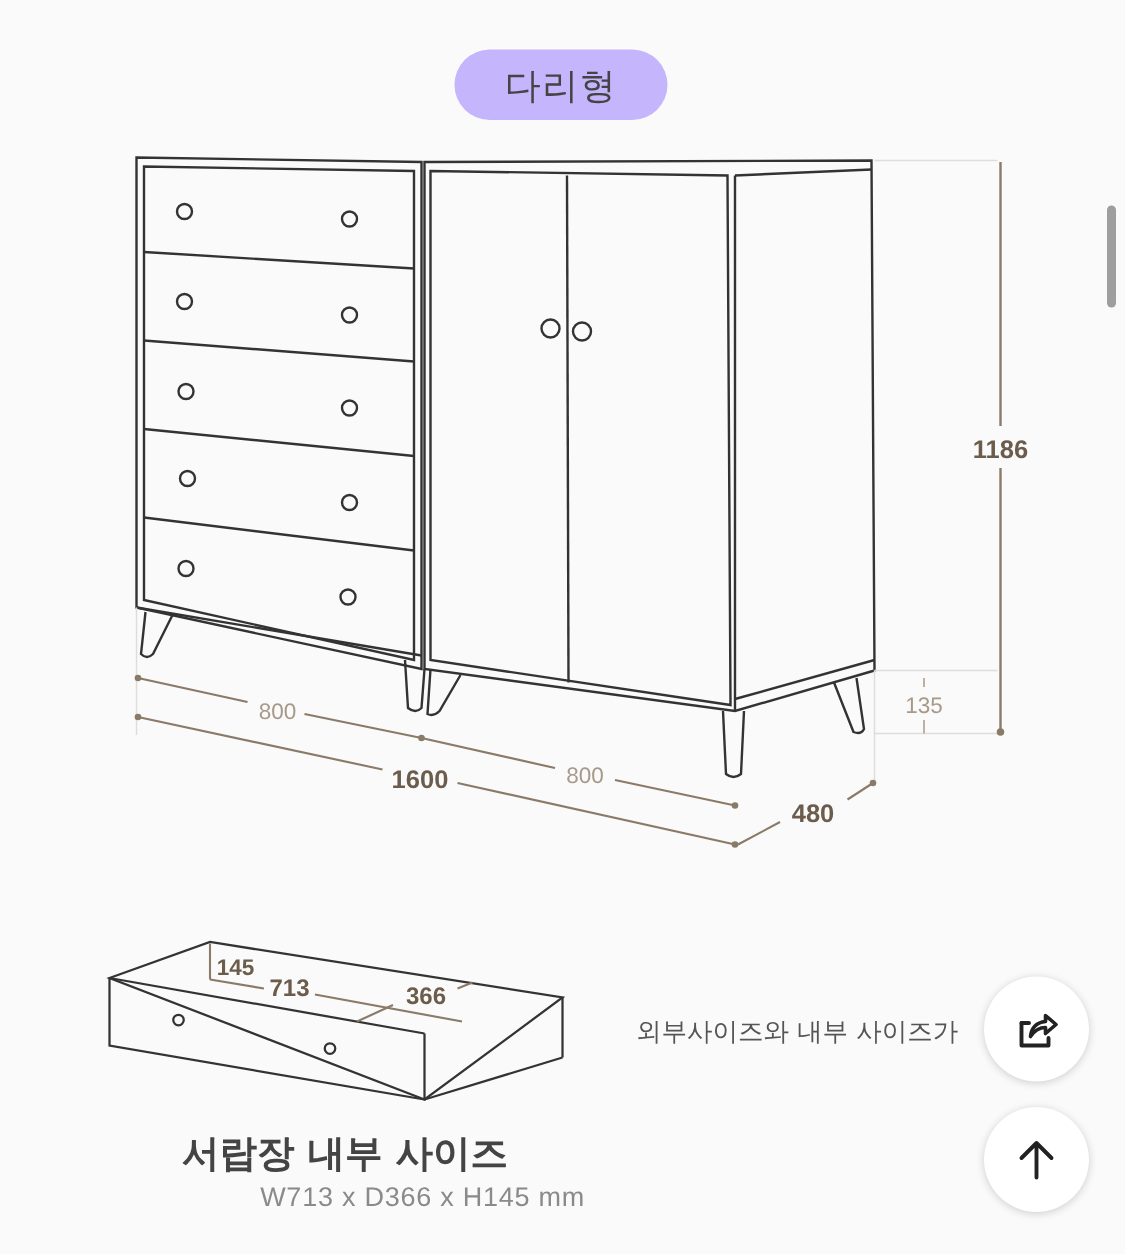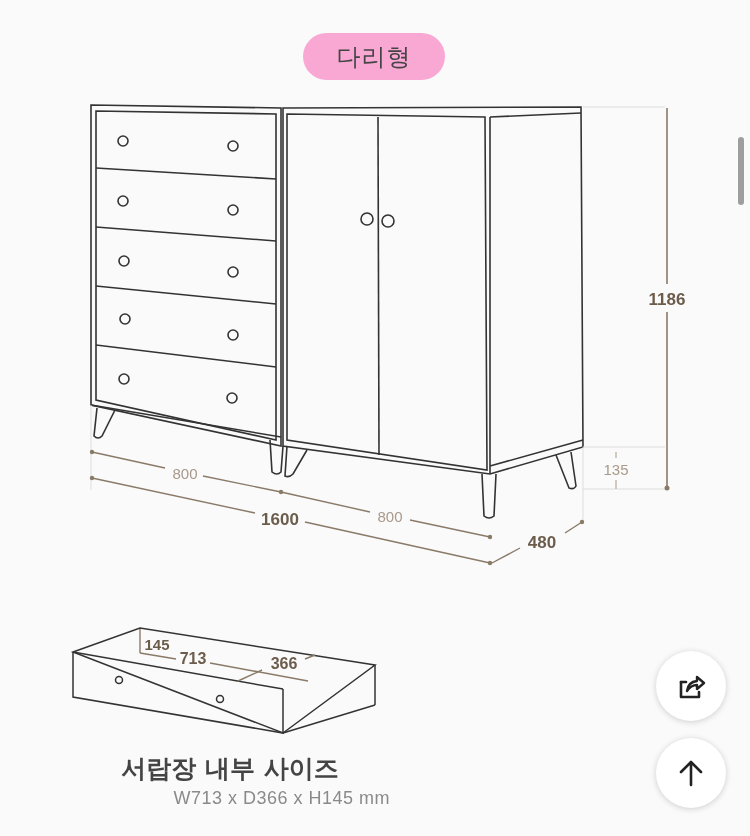--- a/index.html
+++ b/index.html
@@ -2,21 +2,21 @@
 <html><head>
 <meta charset="utf-8">
 <style>
   html, body { margin:0; padding:0; }
   body {
     width:750px; height:836px; background:#fafafa; overflow:hidden; position:relative;
     font-family: "DejaVu Sans", "Liberation Sans", sans-serif;
   }
   .pill {
     position:absolute; left:303px; top:33px; width:142px; height:47px;
-    border-radius:24px; background:#f9a8d4; color:#444;
+    border-radius:24px; background:#c4b5fd; color:#444;
     font-size:24px; display:flex; align-items:center; justify-content:center;
     letter-spacing:1px;
   }
   svg.draw { position:absolute; left:0; top:0; }
   .dim { font-family:"Liberation Sans", sans-serif; font-weight:bold; fill:#6b5c4c; }
   .dim-light { font-family:"Liberation Sans", sans-serif; fill:#a8998a; }
   .caption-title {
     position:absolute; left:80px; width:300px; top:752px; text-align:center;
     font-size:25px; font-weight:bold; color:#444;
   }
@@ -145,20 +145,21 @@
   </g>
   <text class="dim" x="157" y="650" font-size="15" text-anchor="middle">145</text>
   <text class="dim" x="193" y="664" font-size="16" text-anchor="middle">713</text>
   <text class="dim" x="284" y="669" font-size="16" text-anchor="middle">366</text>
 </svg>
 
 <div class="caption-title">서랍장 내부 사이즈</div>
 <div class="caption-sub">W713 x D366 x H145 mm</div>
 
 <div class="desc">
+  <div>외부사이즈와 내부 사이즈가</div>
 </div>
 
 <div class="fab fab-share">
   <svg width="36" height="36" viewBox="0 0 36 36">
     <path d="M8 14 L8 29 L26 29 L26 24" fill="none" stroke="#222" stroke-width="2.6" stroke-linejoin="round" stroke-linecap="round"></path>
     <path d="M8 14 L13 14" fill="none" stroke="#222" stroke-width="2.6" stroke-linecap="round"></path>
     <path d="M14 23 Q15 14 24 13 L24 9 L31 15 L24 21 L24 17 Q18 17 14 23 Z" fill="none" stroke="#222" stroke-width="2.4" stroke-linejoin="round"></path>
   </svg>
 </div>
 

